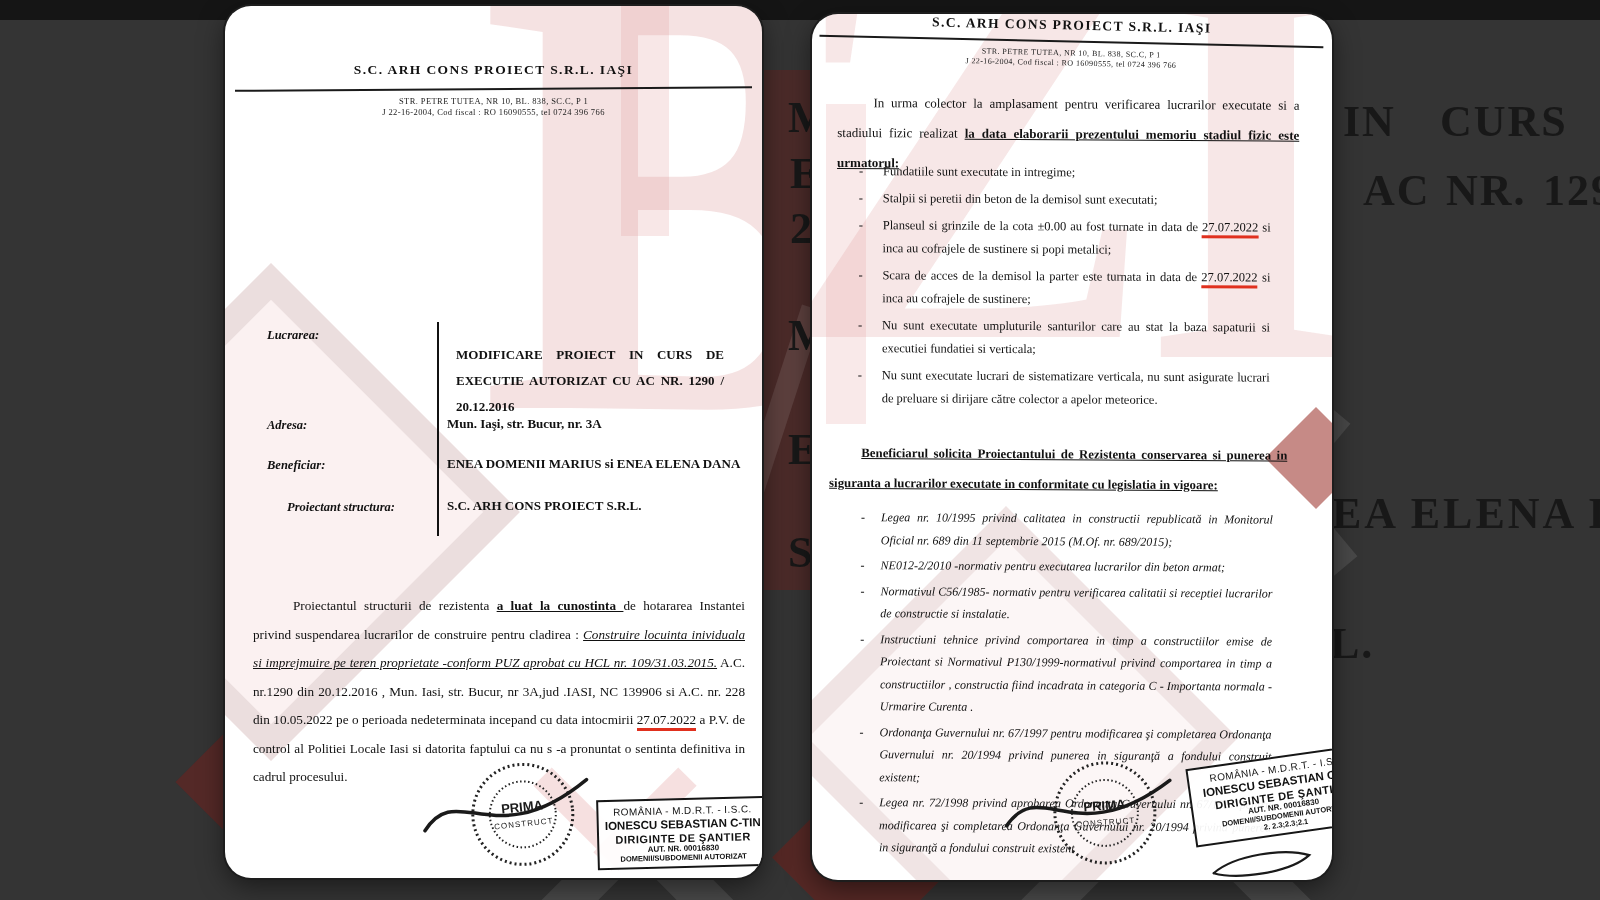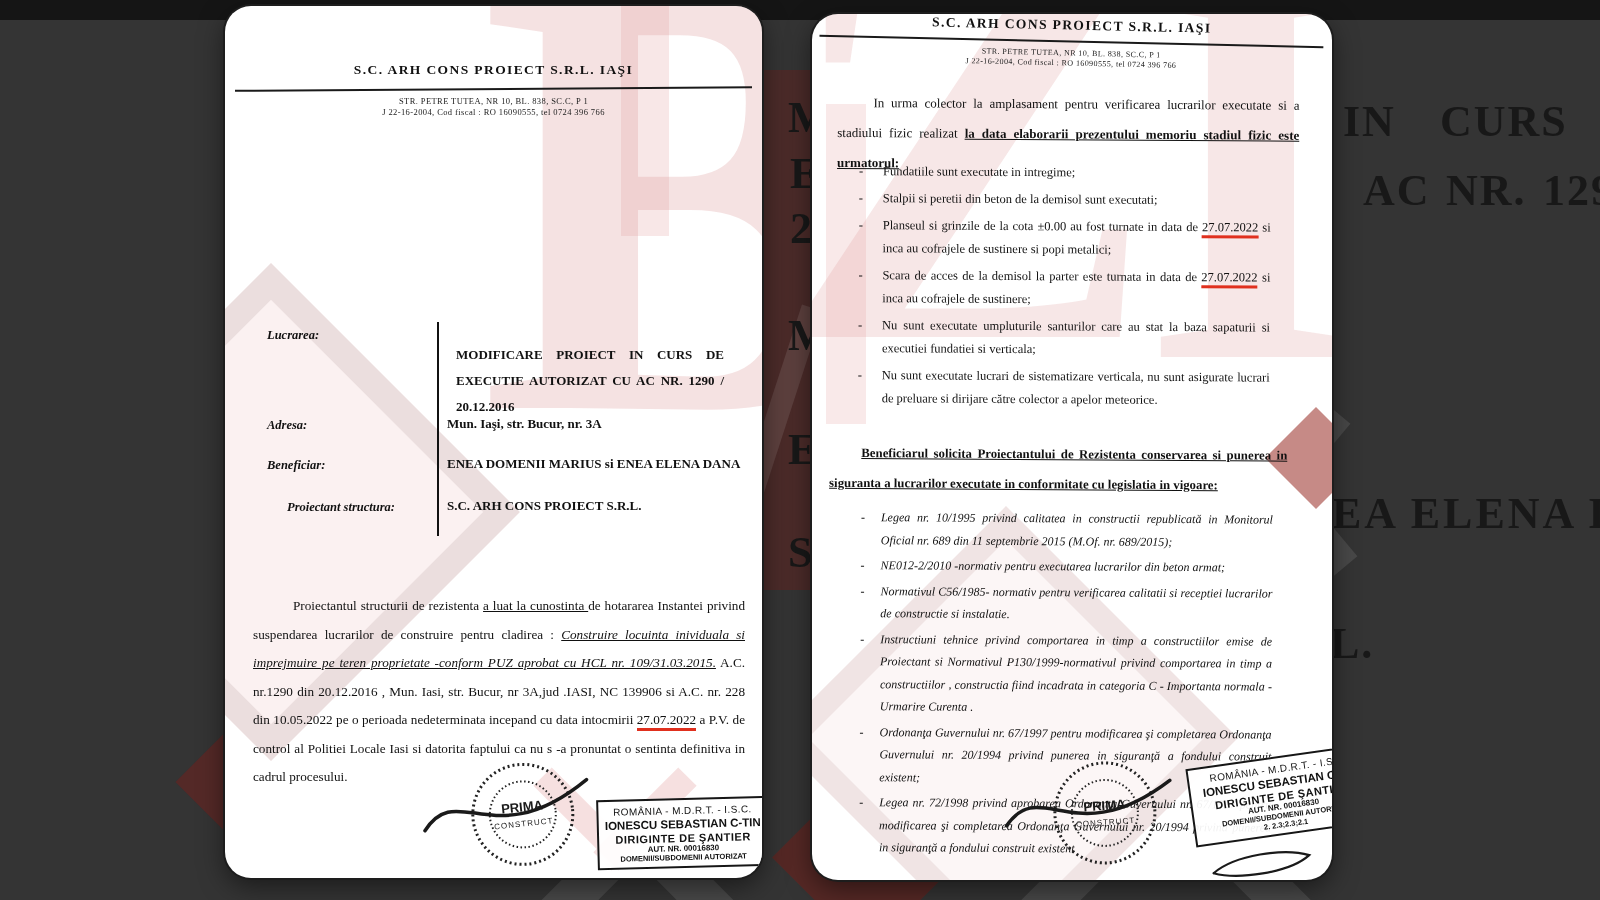--- a/index.html
+++ b/index.html
@@ -29,21 +29,21 @@
   .doc-addr{position:absolute;width:100%;text-align:center;font-size:8.5px;letter-spacing:.4px;color:#222;}
   .doc-title{position:absolute;width:100%;text-align:center;font-weight:700;font-size:17.5px;
              letter-spacing:.4px;line-height:35px;}
 
   .fld-label{position:absolute;font-weight:700;font-style:italic;font-size:12.5px;}
   .fld-value{position:absolute;font-weight:700;font-size:13px;}
   .fld-just{width:268px;text-align:justify;line-height:26px;}
   .vline{position:absolute;width:2px;background:#111;}
 
   .para{position:absolute;font-size:13.2px;line-height:28.5px;text-align:justify;text-indent:40px;}
-  .bu{font-weight:400;text-decoration:underline;margin-top:38px;}
+  .bu{font-weight:700;text-decoration:underline;margin-top:38px;}
   .it{font-style:italic;text-decoration:underline;}
   .rl{border-bottom:3px solid #e0301e;padding-bottom:1px;}
 
   .intro{position:absolute;font-size:13px;line-height:30px;text-align:justify;text-indent:36px;}
   .ul-b{font-weight:700;text-decoration:underline;}
 
   .blist{position:absolute;font-size:12.5px;line-height:23px;}
   .blist .li{position:relative;padding-left:30px;width:388px;text-align:justify;margin-bottom:4px;}
   .blist .li:before{content:"-";position:absolute;left:6px;}
 

